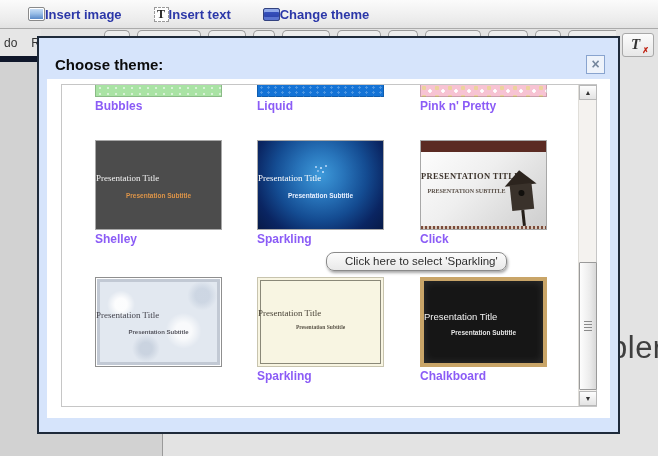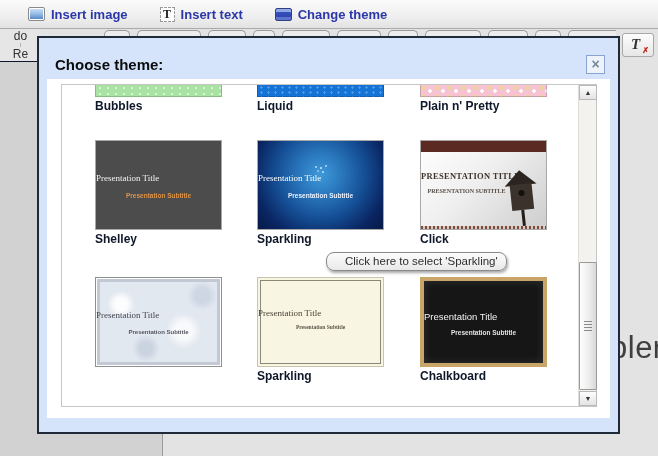--- a/index.html
+++ b/index.html
@@ -10,43 +10,43 @@
     font-family:"Liberation Sans", sans-serif;
   }
 
   
   .toolbar {
     position:absolute; left:0; top:0; width:658px; height:29px;
     background:linear-gradient(180deg,#fbfbfb 0%,#ececec 70%,#e2e2e2 100%);
     border-bottom:1px solid #aaa;
     display:flex; align-items:center; gap:32px; padding-left:28px;
   }
-  .tb-btn { display:flex; align-items:center; gap:6px; cursor:pointer;justify-content:flex-end; }
+  .tb-btn { display:flex; align-items:center; gap:0; cursor:pointer;justify-content:flex-end; }
   .tb-btn .lbl { font-size:13px; font-weight:bold; color:#2b37a8; }
   .ic-image {
     width:17px; height:14px; border:1px solid #8a8a8a; border-radius:2px;
     background:linear-gradient(180deg,#cfe2f7 0%,#9cc0e8 45%,#4d7fc2 100%);
     box-shadow:inset 0 0 0 1px #fff;
   }
   .ic-text {
     width:15px; height:15px; border:1px dashed #9a9a9a; background:#fdfdfd;
     font-family:"Liberation Serif", serif; font-weight:bold; font-size:12px; color:#222;
     display:flex; align-items:center; justify-content:center;
   }
   .ic-theme {
     width:17px; height:13px; border:1px solid #33427f; border-radius:2px;
     background:linear-gradient(180deg,#3a57c4 0%,#2a3fa6 100%);
     box-shadow:inset 0 3px 0 #8fa8e8, inset 0 -3px 0 #5a74d0;
   }
 
   
   .subtoolbar {
     position:absolute; left:0; top:29px; width:41px; height:33px;
-    background:#e6e6e6; border-bottom:1px solid #0f172a;
-    display:flex; align-items:center; font-size:12px; color:#333;flex-direction:column;
+    background:#e6e6e6; border-bottom:6px solid #0f172a;
+    display:flex; align-items:center; font-size:12px; color:#333;
   }
   .subtoolbar .part { padding:0 4px; }
   .subtoolbar .sep { width:1px; height:18px; background:#b5b5b5; margin:0 3px; }
   .left-panel {
     position:absolute; left:0; top:62px; width:163px; height:394px;
     background:#d2d2d2; border-right:1px solid #9a9a9a;
   }
   .tabs-row {
     position:absolute; left:104px; top:30px; width:512px; height:12px;
     display:flex; gap:7px; overflow:hidden; z-index:1;
@@ -92,21 +92,21 @@
     position:absolute; left:8px; top:41px; right:8px; bottom:14px;
     background:#fff;
   }
   .scrollarea {
     position:absolute; left:14px; top:5px; width:536px; height:323px;
     background:#fff; border:1px solid #c6c6c6;
   }
 
   
   .tile { position:absolute; width:129px; cursor:pointer; }
-  .tile .tlabel { margin-top:2px; font-size:12px; font-weight:bold; color:#0f172a; }
+  .tile .tlabel { margin-top:2px; font-size:12px; font-weight:bold; color:#8b5cf6; }
   .thumb {
     position:relative; width:127px; height:90px; border:1px solid #a8a8a8; overflow:hidden;
   }
   .strip { position:relative; width:127px; height:12px; border:1px solid rgba(0,0,0,.18); border-top:none; }
   .c1 { left:33px; } .c2 { left:195px; } .c3 { left:358px; }
   .r0 { top:0; } .r1 { top:55px; } .r2 { top:192px; }
 
   .thumb .tt {
     position:absolute; left:0; right:0; top:36%; text-align:left;
     font-family:"Liberation Serif", serif; font-size:9px;
@@ -280,21 +280,21 @@
       <div class="tile c1 r0">
         <div class="strip th-bubbles"></div>
         <div class="tlabel">Bubbles</div>
       </div>
       <div class="tile c2 r0">
         <div class="strip th-liquid"></div>
         <div class="tlabel">Liquid</div>
       </div>
       <div class="tile c3 r0">
         <div class="strip th-pink"></div>
-        <div class="tlabel">Plain n' Pretty</div>
+        <div class="tlabel">Pink n' Pretty</div>
       </div>
 
       <div class="tile c1 r1">
         <div class="thumb th-shelley">
           <div class="tt">Presentation Title</div>
           <div class="ts">Presentation Subtitle</div>
         </div>
         <div class="tlabel">Shelley</div>
       </div>
       <div class="tile c2 r1">

